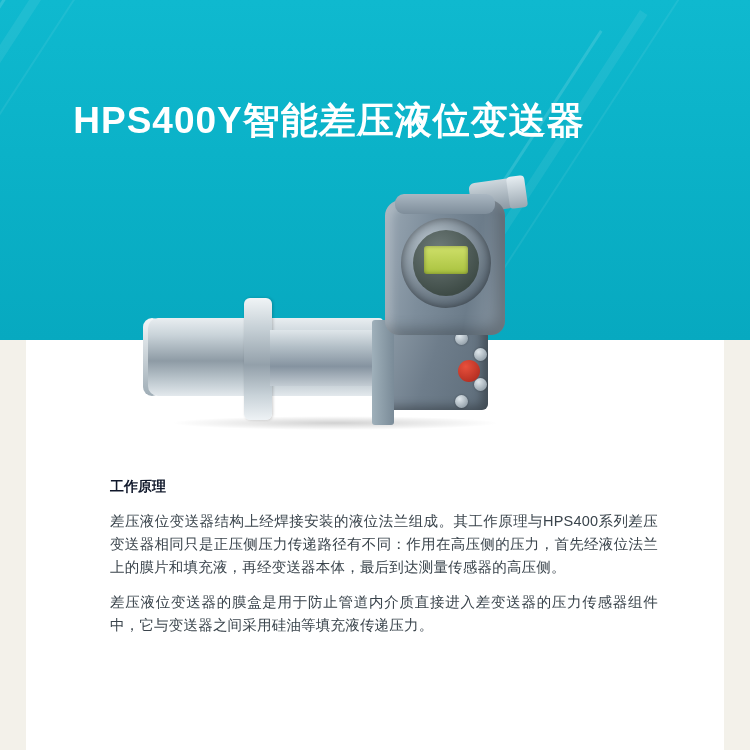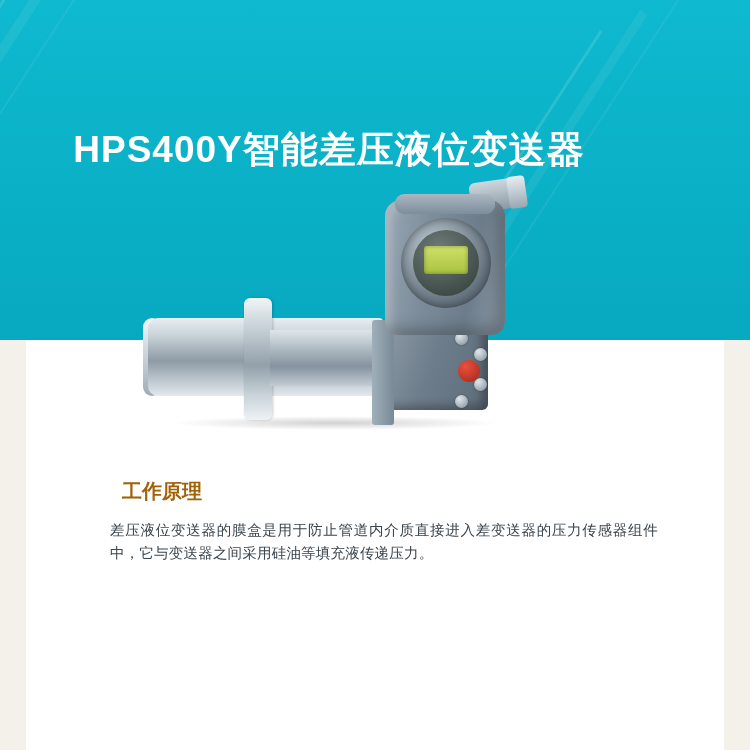--- a/index.html
+++ b/index.html
@@ -49,21 +49,20 @@
     position: absolute;
     left: 0;
     top: 96px;
     width: 658px;
     text-align: center;
     color: #ffffff;
     font-size: 37px;
     font-weight: bold;
     letter-spacing: 1px;
     white-space: nowrap;
-    margin-top: 29px;
   }
 
   
   .band-left {
     position: absolute;
     left: 0;
     top: 340px;
     width: 26px;
     height: 410px;
     background: #f3f1ea;
@@ -247,24 +246,24 @@
   }
 
   
   .content {
     position: absolute;
     left: 110px;
     top: 478px;
     width: 548px;
   }
   .section-title {
-    font-size: 20px;
+    font-size: 14px;
     font-weight: bold;
-    color: #a16207;
-    margin: 0 0 14px 12px;
+    color: #0f172a;
+    margin: 0 0 14px 0;
   }
   .para {
     font-size: 14.5px;
     line-height: 23px;
     color: #3a444c;
     margin: 0;
     text-align: justify;
     letter-spacing: 0.2px;
   }
   .para + .para {
@@ -312,16 +311,17 @@
     <div class="conduit-end"></div>
     <div class="housing"></div>
     <div class="housing-cap"></div>
     <div class="display-ring"></div>
     <div class="display-glass"></div>
     <div class="display-lcd"></div>
   </div>
 
   <div class="content">
     <h2 class="section-title">工作原理</h2>
+    <p class="para">差压液位变送器结构上经焊接安装的液位法兰组成。其工作原理与HPS400系列差压变送器相同只是正压侧压力传递路径有不同：作用在高压侧的压力，首先经液位法兰上的膜片和填充液，再经变送器本体，最后到达测量传感器的高压侧。</p>
     <p class="para">差压液位变送器的膜盒是用于防止管道内介质直接进入差变送器的压力传感器组件中，它与变送器之间采用硅油等填充液传递压力。</p>
   </div>
 
 </div>
 
 </body></html>

